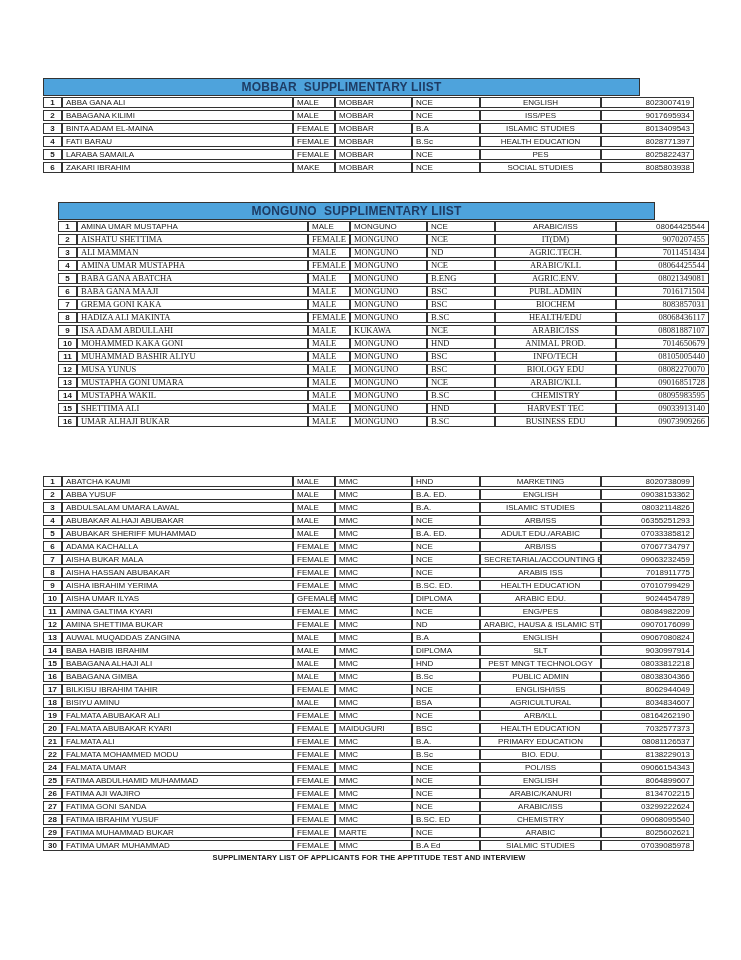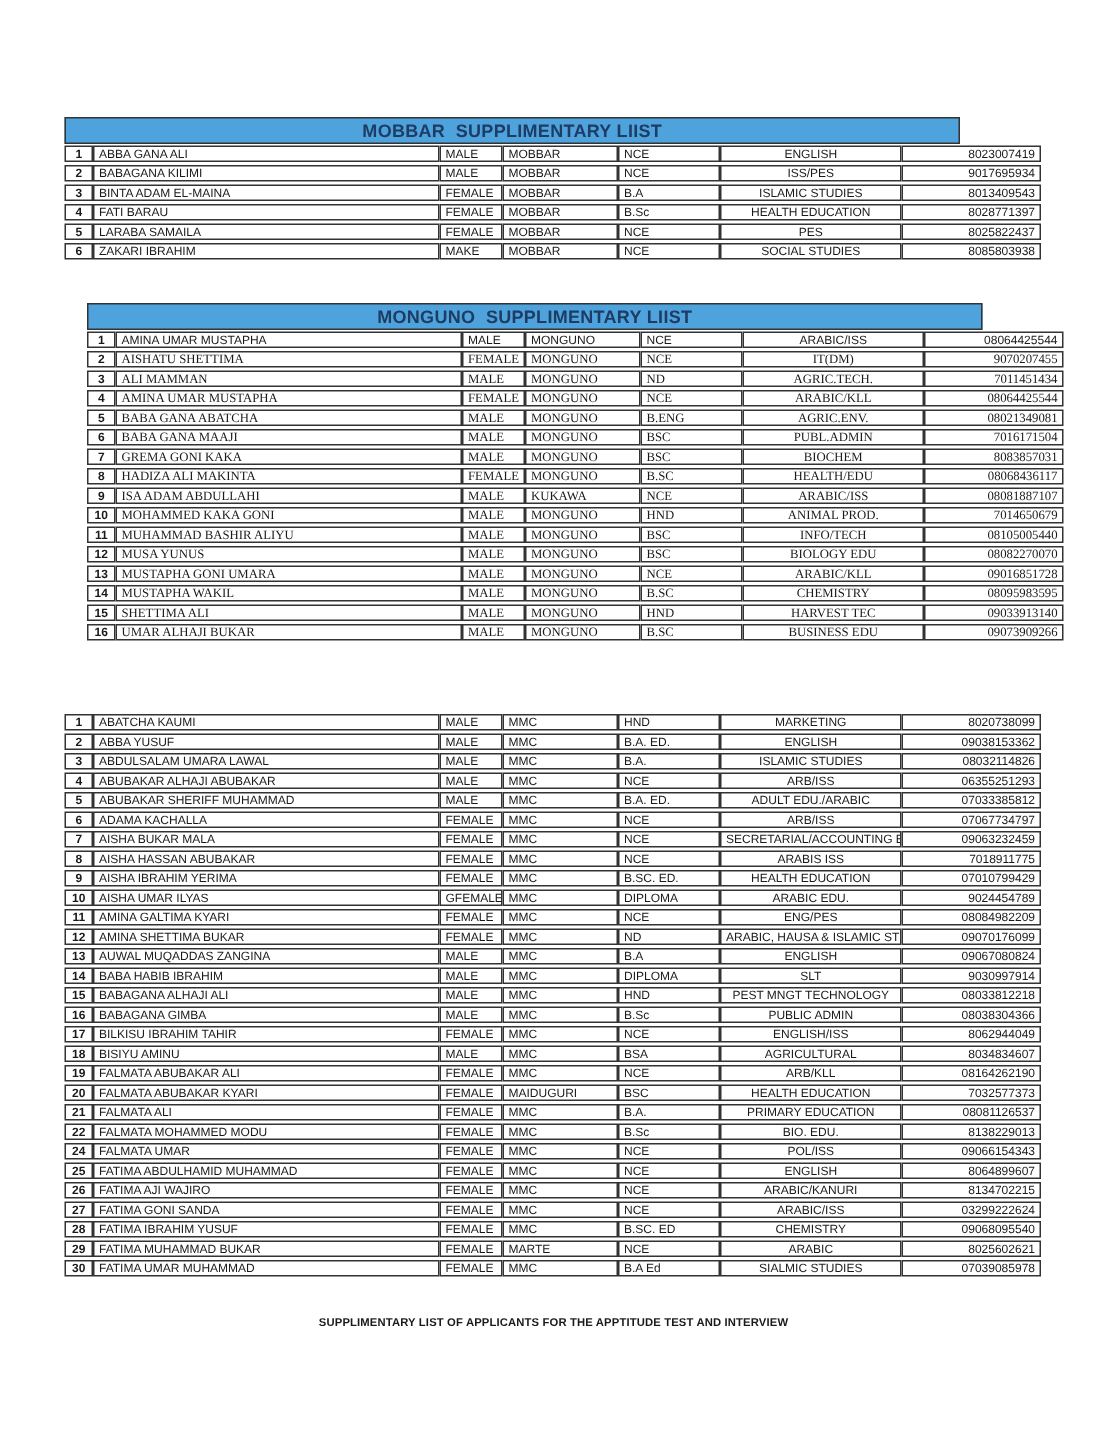--- a/index.html
+++ b/index.html
@@ -69,21 +69,20 @@
   td.c5 { width: 121px; text-align: center; }
   td.c6 { width: 93px; text-align: right; }
   
   .tbl-section.serif-rows tr:not(:first-child) td:not(.c0) {
     font-family: "Liberation Serif", serif;
     font-size: 8.5px;
   }
   .footer-caption {
     width: 700px;
     margin-left: -24px;
-    margin-top: 24px;
     text-align: center;
     font-size: 7.5px;
     font-weight: bold;
     color: #1a1a1a;
     letter-spacing: 0.1px;
   }
 </style>
 </head>
 <body>
 

